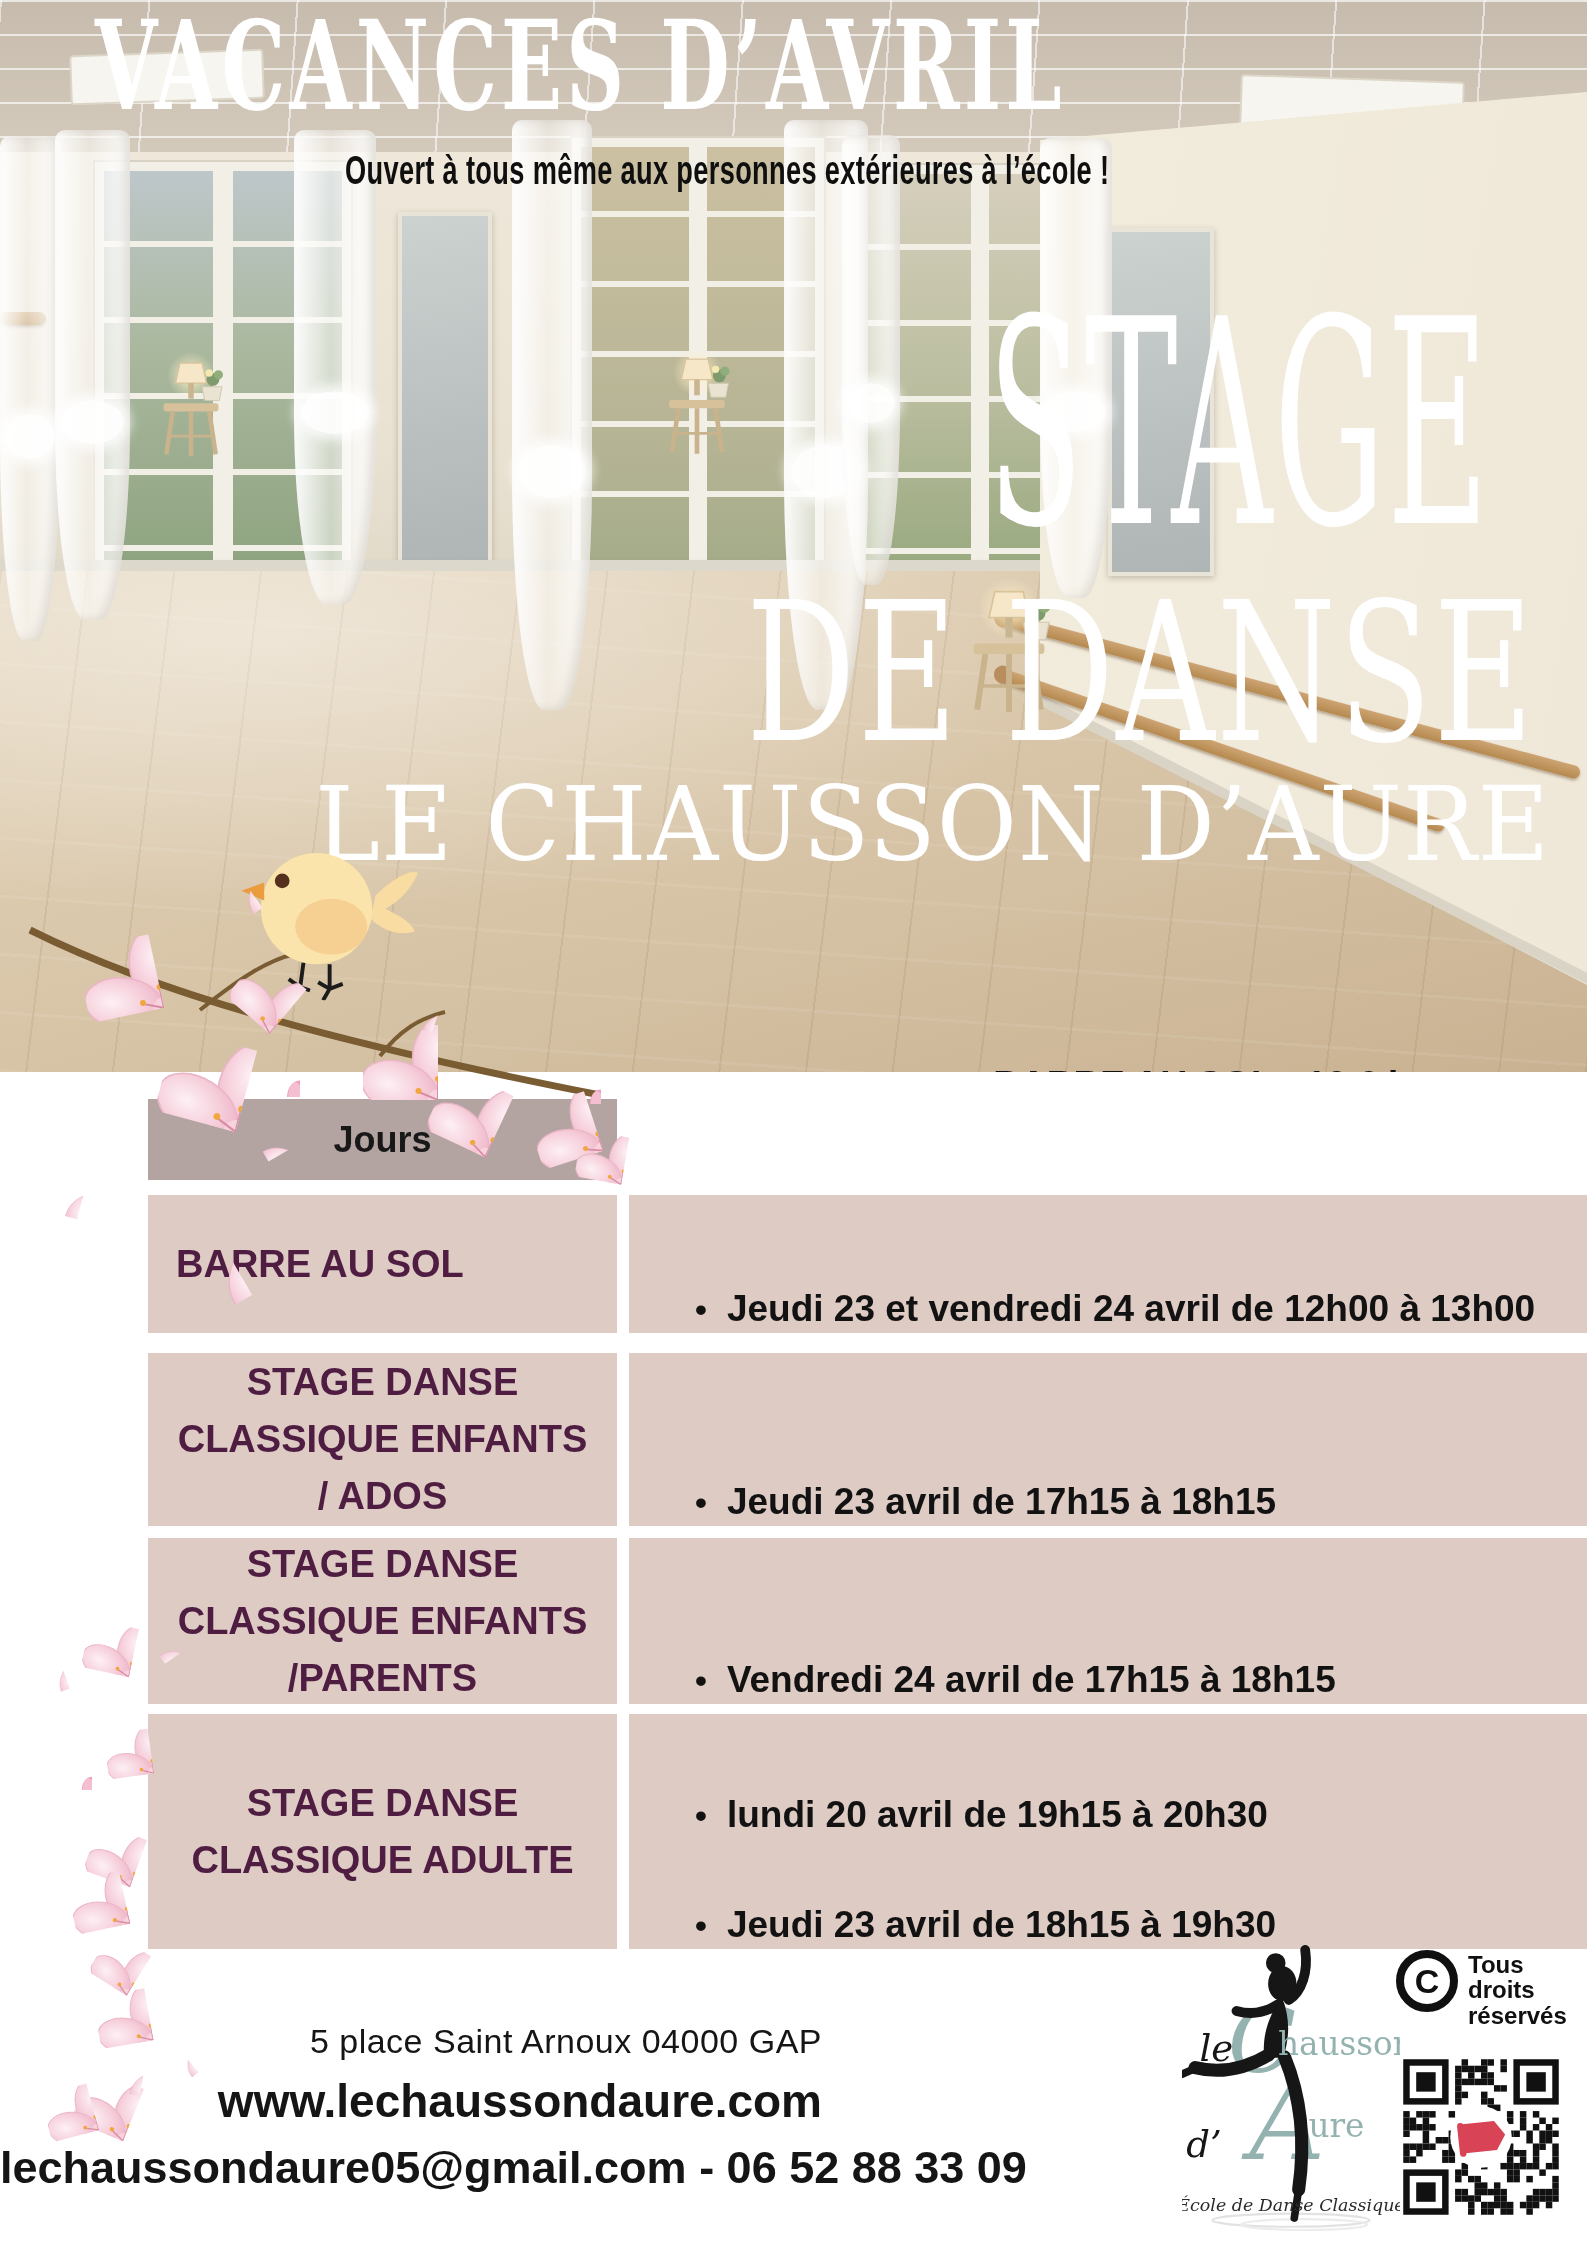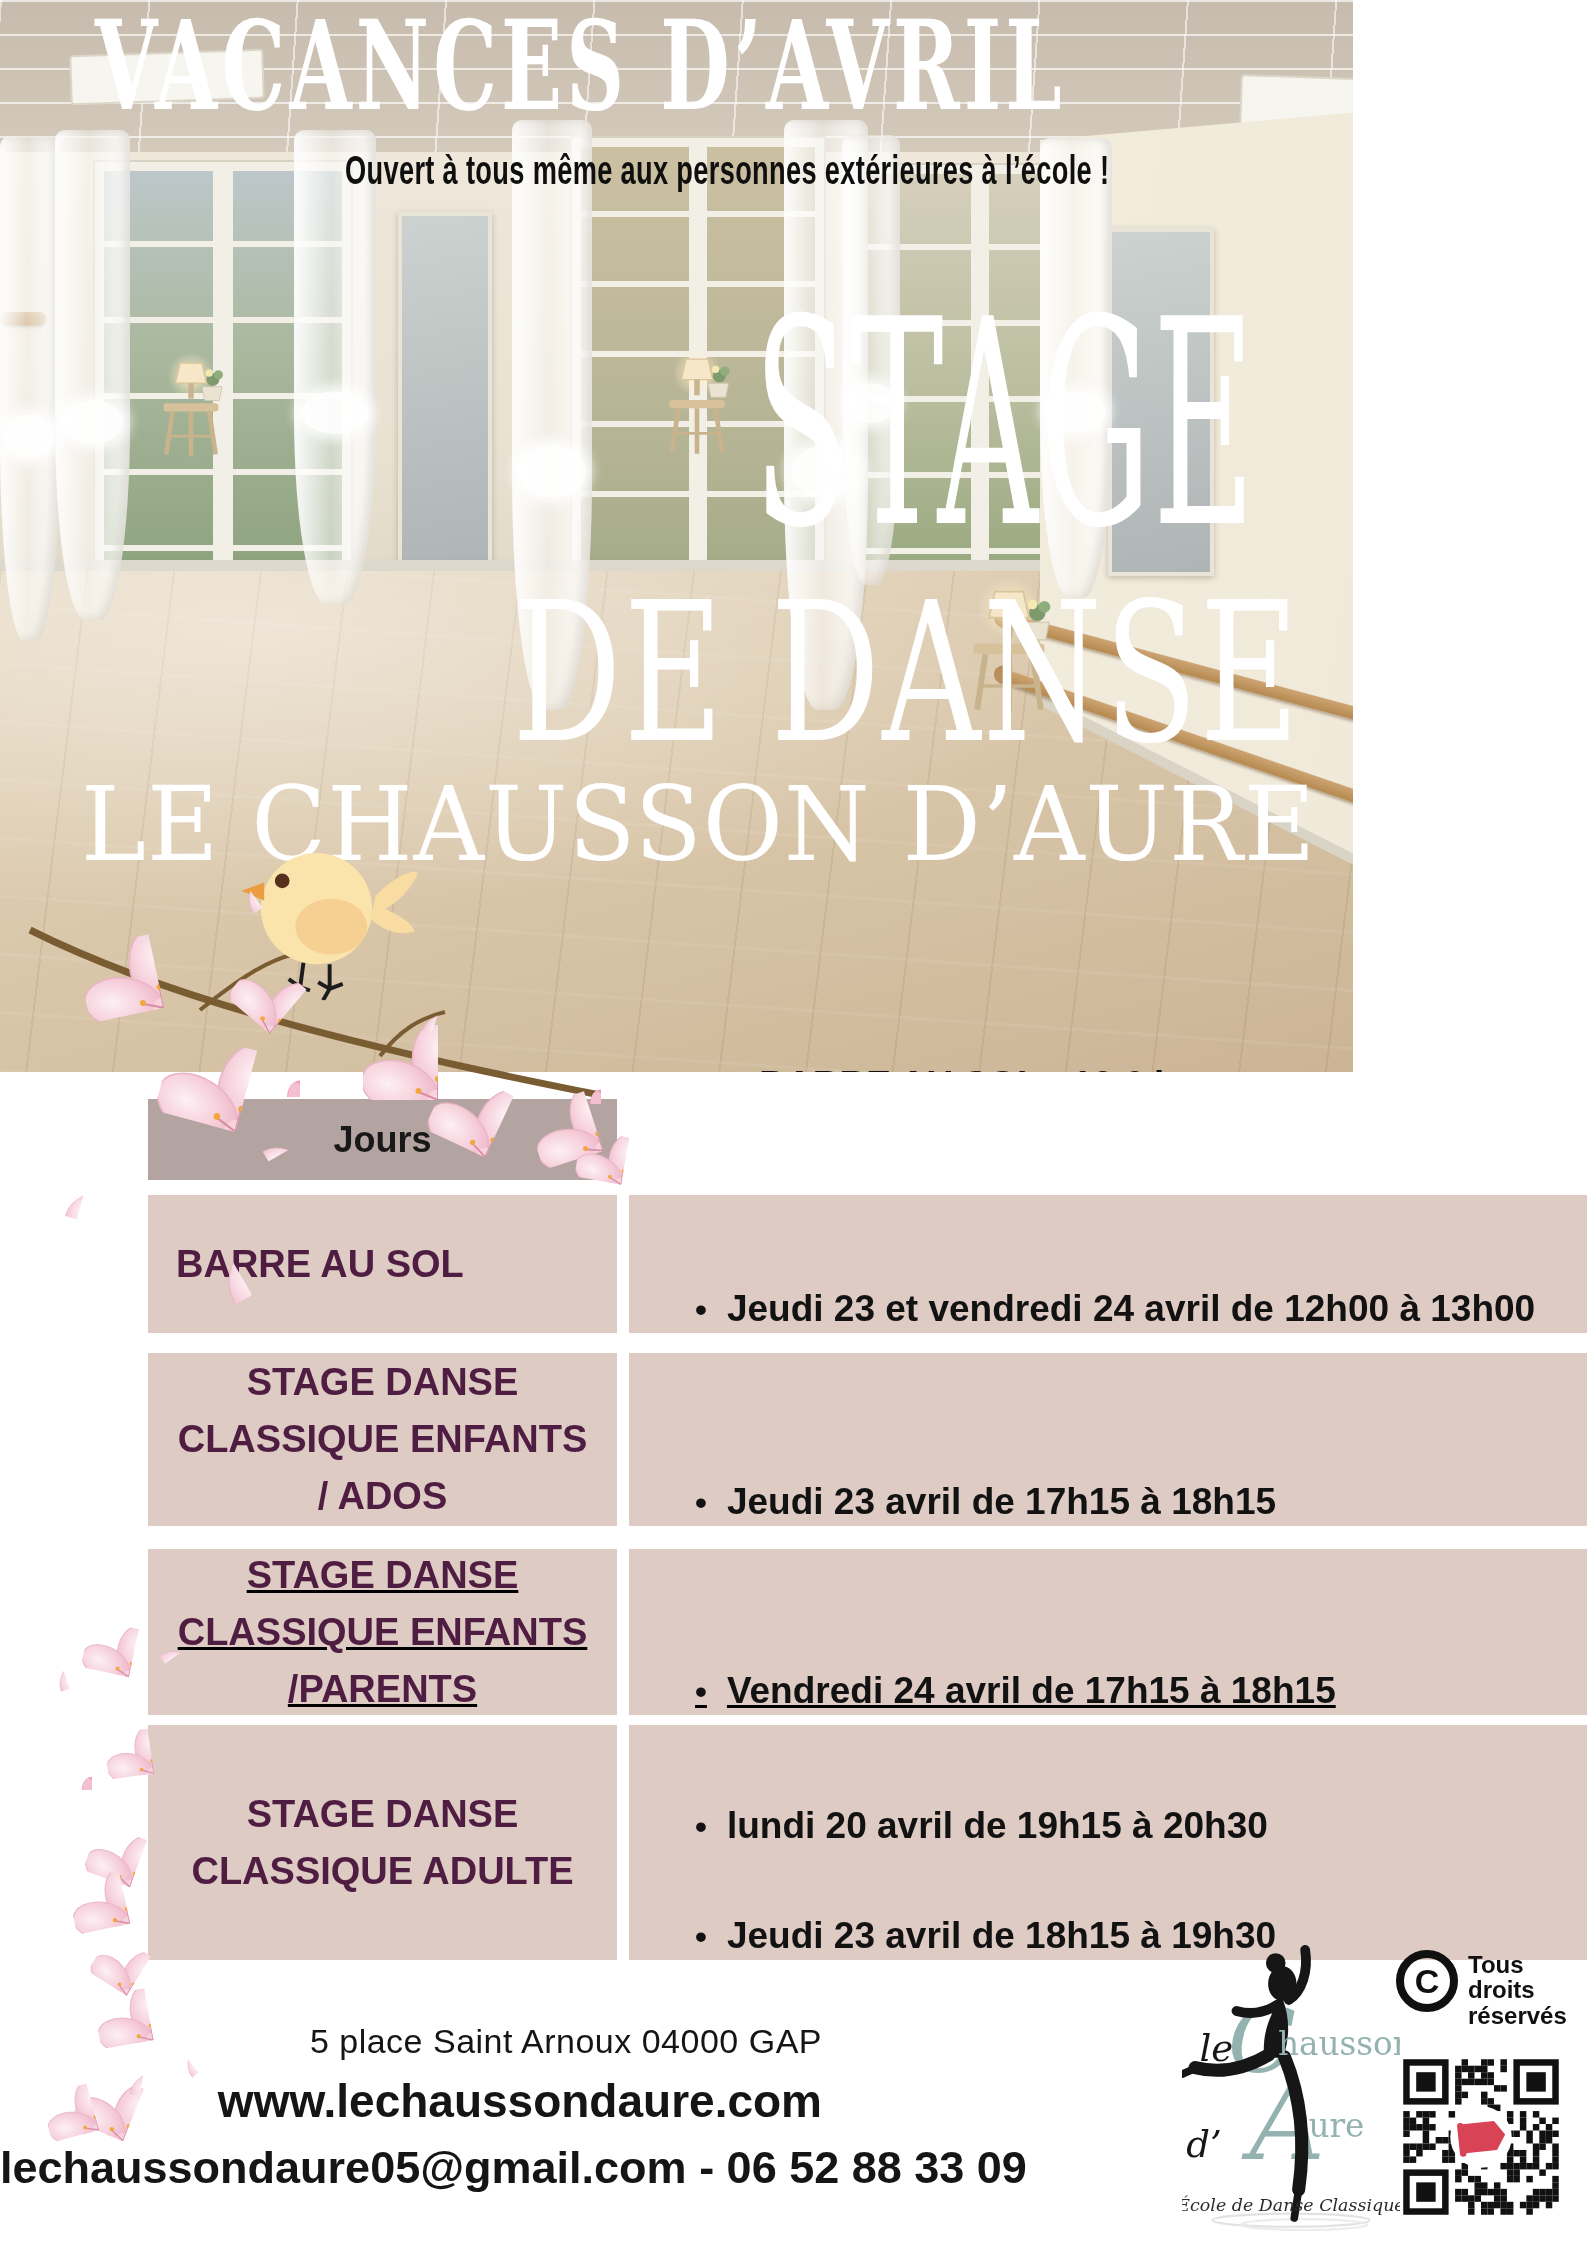--- a/index.html
+++ b/index.html
@@ -1,20 +1,20 @@
 <!DOCTYPE html>
 <html><head>
 <meta charset="utf-8">
 <style>
   html,body{margin:0;padding:0;background:#ffffff;}
   body{width:1587px;height:2245px;position:relative;font-family:"Liberation Sans",sans-serif;overflow:hidden;}
   .poster{position:absolute;inset:0;background:#fff;}
 
   
-  .photo{position:absolute;left:0;top:0;width:1353px;height:1072px;overflow:hidden;background:#ece5d6;}
+  .photo{position:absolute;left:0;top:0;width:1587px;height:1072px;overflow:hidden;background:#ece5d6;}
   .ceiling{position:absolute;left:0;top:0;width:100%;height:152px;
     background:
       repeating-linear-gradient(180deg, rgba(255,255,255,.65) 0 2px, rgba(0,0,0,0) 2px 34px),
       repeating-linear-gradient(94deg, rgba(255,255,255,.55) 0 2px, rgba(0,0,0,0) 2px 148px),
       linear-gradient(180deg,#c6bbac,#d4cabb);
     border-bottom:2px solid rgba(120,110,95,.35);}
   .ceiling-light{position:absolute;background:#f7f5ef;border:2px solid #dcd6c8;border-radius:4px;}
   .backwall{position:absolute;left:0;top:152px;width:1100px;height:424px;
     background:linear-gradient(180deg,#efe8da, #e9e1d1 70%, #e2dac9);}
   .baseboard{position:absolute;left:0;top:560px;width:1045px;height:13px;background:#dcd8cb;box-shadow:0 3px 4px rgba(90,80,60,.25);}
@@ -78,21 +78,21 @@
   .schedule{position:absolute;left:148px;top:1099px;width:1583px;}
   .trow{display:flex;column-gap:12px;}
   .cell{box-sizing:border-box;}
   .col-course{width:469px;flex:0 0 469px;display:flex;align-items:center;justify-content:flex-start;text-align:center;}
   .col-times{flex:1 1 auto;display:flex;flex-direction:column;justify-content:flex-end;padding-left:66px;}
   .thead .cell{background:#b3a4a2;height:81px;display:flex;align-items:center;justify-content:center;
     font-size:36px;font-weight:bold;color:#181818;padding-left:0;}
   .tbody-row .cell{background:#ddcbc4;}
   .r1{height:138px;margin-top:15px;}
   .r2{height:173px;margin-top:20px;}
-  .r3{height:166px;margin-top:23px;text-decoration:underline;}
+  .r3{height:166px;margin-top:12px;}
   .r4{height:235px;margin-top:10px;}
   .course-name{font-size:38px;font-weight:bold;color:#4e1d41;line-height:1.5;padding:0 28px;}
   .time-item{font-size:37px;font-weight:bold;color:#121212;line-height:1.3;}
   .time-item + .time-item{margin-top:62px;}
   .time-item::before{content:"•";margin-right:20px;font-size:34px;}
 
   
   .contact{position:absolute;top:2022px;left:0;width:822px;text-align:right;color:#151515;}
   .contact .address{font-size:34px;font-weight:400;margin-bottom:13px;letter-spacing:.5px;}
   .contact .website{font-size:46px;font-weight:bold;margin-bottom:14px;}

